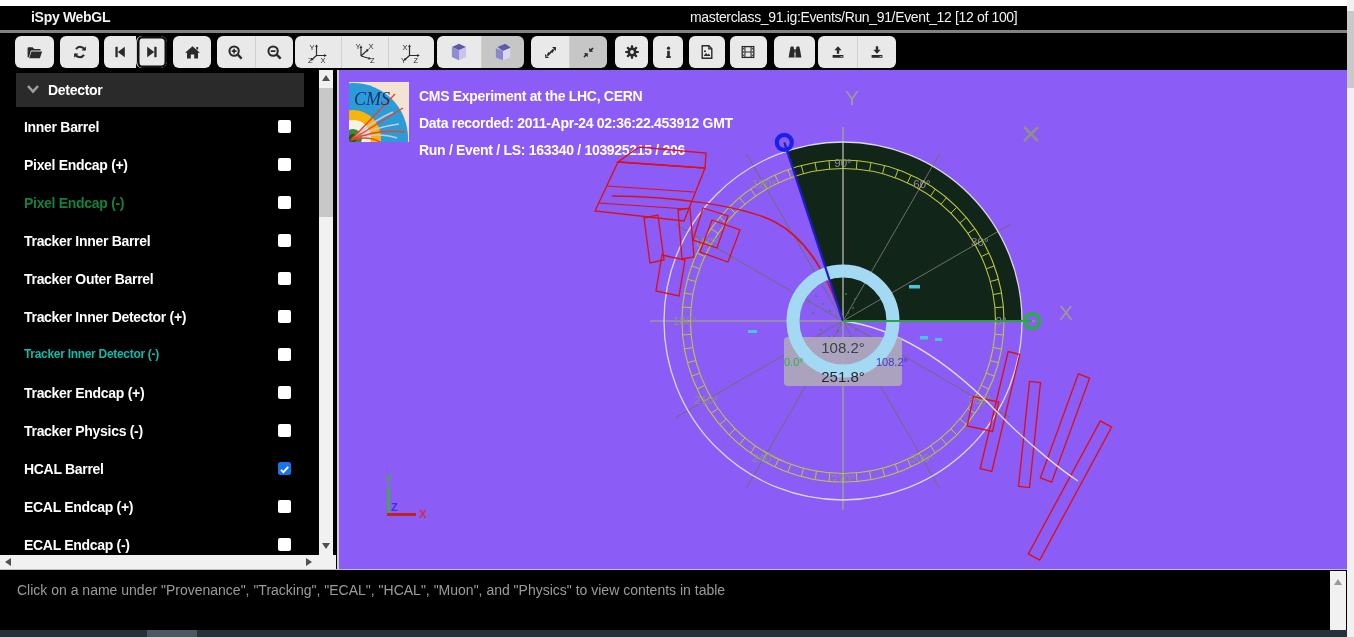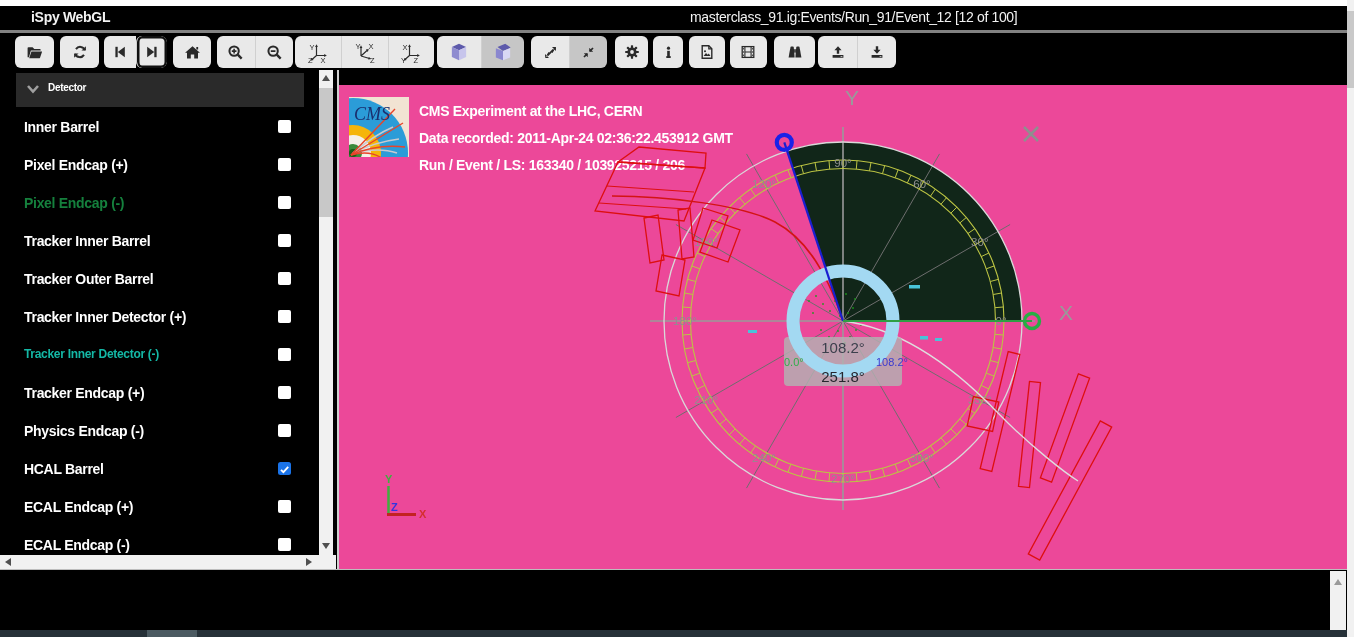--- a/index.html
+++ b/index.html
@@ -228,60 +228,60 @@
           <path d="M2.6 11 H13.4 V13.8 H2.6 Z M10.6 12 H12.4 V12.8 H10.6 Z" fill="#2a2a2a" fill-rule="evenodd"></path>
         </svg>
       </div>
     </div>
   </div>
 <div class="abs" style="left:0;top:70px;width:336px;height:485px;background:#000">
   <div class="abs" style="left:16px;top:3px;width:288px;height:34px;background:#2a2a2a">
     <svg class="abs" style="left:10px;top:11px" width="14" height="10" viewBox="0 0 14 10">
         <path d="M2 2 L7 7.5 L12 2" stroke="#a0a0a0" stroke-width="2.6" fill="none"></path>
       </svg>
-    <div class="abs" style="left:32px;top:9px;color:#fff;font-size:10px;font-weight:bold;letter-spacing:-0.3px">Detector</div>
+    <div class="abs" style="left:32px;top:9px;color:#fff;font-size:14px;font-weight:bold;letter-spacing:-0.3px">Detector</div>
   </div>
   <div style="position:absolute;left:24px;top:49px;color:#fff;font-size:14px;font-weight:bold;letter-spacing:-0.3px">Inner Barrel</div>
     <div style="position:absolute;left:278px;top:50px;width:13px;height:13px;border-radius:2px;background:#fff"></div>
     <div style="position:absolute;left:24px;top:87px;color:#fff;font-size:14px;font-weight:bold;letter-spacing:-0.3px">Pixel Endcap (+)</div>
     <div style="position:absolute;left:278px;top:88px;width:13px;height:13px;border-radius:2px;background:#fff"></div>
     <div style="position:absolute;left:24px;top:125px;color:#15803d;font-size:14px;font-weight:bold;letter-spacing:-0.3px">Pixel Endcap (-)</div>
     <div style="position:absolute;left:278px;top:126px;width:13px;height:13px;border-radius:2px;background:#fff"></div>
     <div style="position:absolute;left:24px;top:163px;color:#fff;font-size:14px;font-weight:bold;letter-spacing:-0.3px">Tracker Inner Barrel</div>
     <div style="position:absolute;left:278px;top:164px;width:13px;height:13px;border-radius:2px;background:#fff"></div>
     <div style="position:absolute;left:24px;top:201px;color:#fff;font-size:14px;font-weight:bold;letter-spacing:-0.3px">Tracker Outer Barrel</div>
     <div style="position:absolute;left:278px;top:202px;width:13px;height:13px;border-radius:2px;background:#fff"></div>
     <div style="position:absolute;left:24px;top:239px;color:#fff;font-size:14px;font-weight:bold;letter-spacing:-0.3px">Tracker Inner Detector (+)</div>
     <div style="position:absolute;left:278px;top:240px;width:13px;height:13px;border-radius:2px;background:#fff"></div>
     <div style="position:absolute;left:24px;top:277px;color:#14b8a6;font-size:12px;font-weight:bold;letter-spacing:-0.3px">Tracker Inner Detector (-)</div>
     <div style="position:absolute;left:278px;top:278px;width:13px;height:13px;border-radius:2px;background:#fff"></div>
     <div style="position:absolute;left:24px;top:315px;color:#fff;font-size:14px;font-weight:bold;letter-spacing:-0.3px">Tracker Endcap (+)</div>
     <div style="position:absolute;left:278px;top:316px;width:13px;height:13px;border-radius:2px;background:#fff"></div>
-    <div style="position:absolute;left:24px;top:353px;color:#fff;font-size:14px;font-weight:bold;letter-spacing:-0.3px">Physics Endcap (-)</div>
+    <div style="position:absolute;left:24px;top:353px;color:#fff;font-size:14px;font-weight:bold;letter-spacing:-0.3px">Tracker Physics (-)</div>
     <div style="position:absolute;left:278px;top:354px;width:13px;height:13px;border-radius:2px;background:#fff"></div>
     <div style="position:absolute;left:24px;top:391px;color:#fff;font-size:14px;font-weight:bold;letter-spacing:-0.3px">HCAL Barrel</div>
     <div style="position:absolute;left:278px;top:392px;width:13px;height:13px;border-radius:2.5px;background:#1a73e8"><svg width="13" height="13" viewBox="0 0 13 13">
         <path d="M3 6.8 L5.4 9.2 L10.2 3.8" stroke="#fff" stroke-width="1.8" fill="none"></path>
       </svg></div>
     <div style="position:absolute;left:24px;top:429px;color:#fff;font-size:14px;font-weight:bold;letter-spacing:-0.3px">ECAL Endcap (+)</div>
     <div style="position:absolute;left:278px;top:430px;width:13px;height:13px;border-radius:2px;background:#fff"></div>
     <div style="position:absolute;left:24px;top:467px;color:#fff;font-size:14px;font-weight:bold;letter-spacing:-0.3px">ECAL Endcap (-)</div>
     <div style="position:absolute;left:278px;top:468px;width:13px;height:13px;border-radius:2px;background:#fff"></div>
   <div class="abs" style="left:319px;top:0;width:14px;height:485px;background:#f1f1f1">
     <svg class="abs" style="left:3px;top:5px" width="8" height="6">
         <path d="M4 0 L8 6 H0 Z" fill="#505050"></path>
       </svg>
     <svg class="abs" style="left:3px;top:473px" width="8" height="6">
         <path d="M4 6 L8 0 H0 Z" fill="#505050"></path>
       </svg>
     <div class="abs" style="left:0;top:18px;width:14px;height:129px;background:#c8c8c8"></div>
   </div>
 </div>
 <div class="abs" style="left:337px;top:70px;width:2px;height:499px;background:#cfcfcf"></div>
-<div class="abs" style="left:339px;top:85px;width:1015px;height:500px;background:#ec4899;overflow:hidden">
+<div class="abs" style="left:339px;top:70px;width:1015px;height:500px;background:#8b5cf6;overflow:hidden">
   <div class="abs" style="left:10px;top:12px;width:60px;height:60px"><svg width="60" height="60" viewBox="0 0 60 60">
         <rect width="60" height="60" fill="#f2e3d3"></rect>
         <path d="M0 60 L0 8 A52 52 0 0 1 52 60 Z" transform="translate(0,0)" fill="#2b9cd8"></path>
         <circle cx="4" cy="56" r="55" fill="#2b9cd8"></circle>
         <circle cx="4" cy="56" r="28" fill="#f5b50a"></circle>
         <circle cx="4" cy="56" r="18" fill="#f5f0e8"></circle>
         <circle cx="4" cy="56" r="9" fill="#3a8a3a"></circle>
         <circle cx="4" cy="56" r="4" fill="#1a5c1a"></circle>
         <g stroke="#c8cad0" stroke-width="1.6" fill="none">
           <path d="M4 56 C 18 44 30 36 44 30"></path>
@@ -388,20 +388,21 @@
   </div>
 <div class="abs" style="left:0;top:555px;width:336px;height:14px;background:#f1f1f1">
   <svg class="abs" style="left:5px;top:3px" width="6" height="8">
       <path d="M0 4 L6 0 V8 Z" fill="#505050"></path>
     </svg>
   <svg class="abs" style="left:306px;top:3px" width="6" height="8">
       <path d="M6 4 L0 0 V8 Z" fill="#505050"></path>
     </svg>
 </div>
 <div class="abs" style="left:0;top:569px;width:1354px;height:61px;background:#000;border-top:1px solid #bdbdbd">
+  <div class="abs" style="left:17px;top:12px;color:#9b9b9b;font-size:14px">Click on a name under "Provenance", "Tracking", "ECAL", "HCAL", "Muon", and "Physics" to view contents in table</div>
   <div class="abs" style="left:1330px;top:1px;width:16px;height:59px;background:#f1f1f1">
     <svg class="abs" style="left:4px;top:8px" width="8" height="6">
         <path d="M4 0 L8 6 H0 Z" fill="#9a9a9a"></path>
       </svg>
   </div>
 </div>
 <div class="abs" style="left:0;top:630px;width:1354px;height:7px;background:#263138">
   <div class="abs" style="left:147px;top:0;width:50px;height:7px;background:#4b5a61"></div>
 </div>
 <div class="abs" style="left:1347px;top:0;width:7px;height:637px;background:#f1f1f1">

